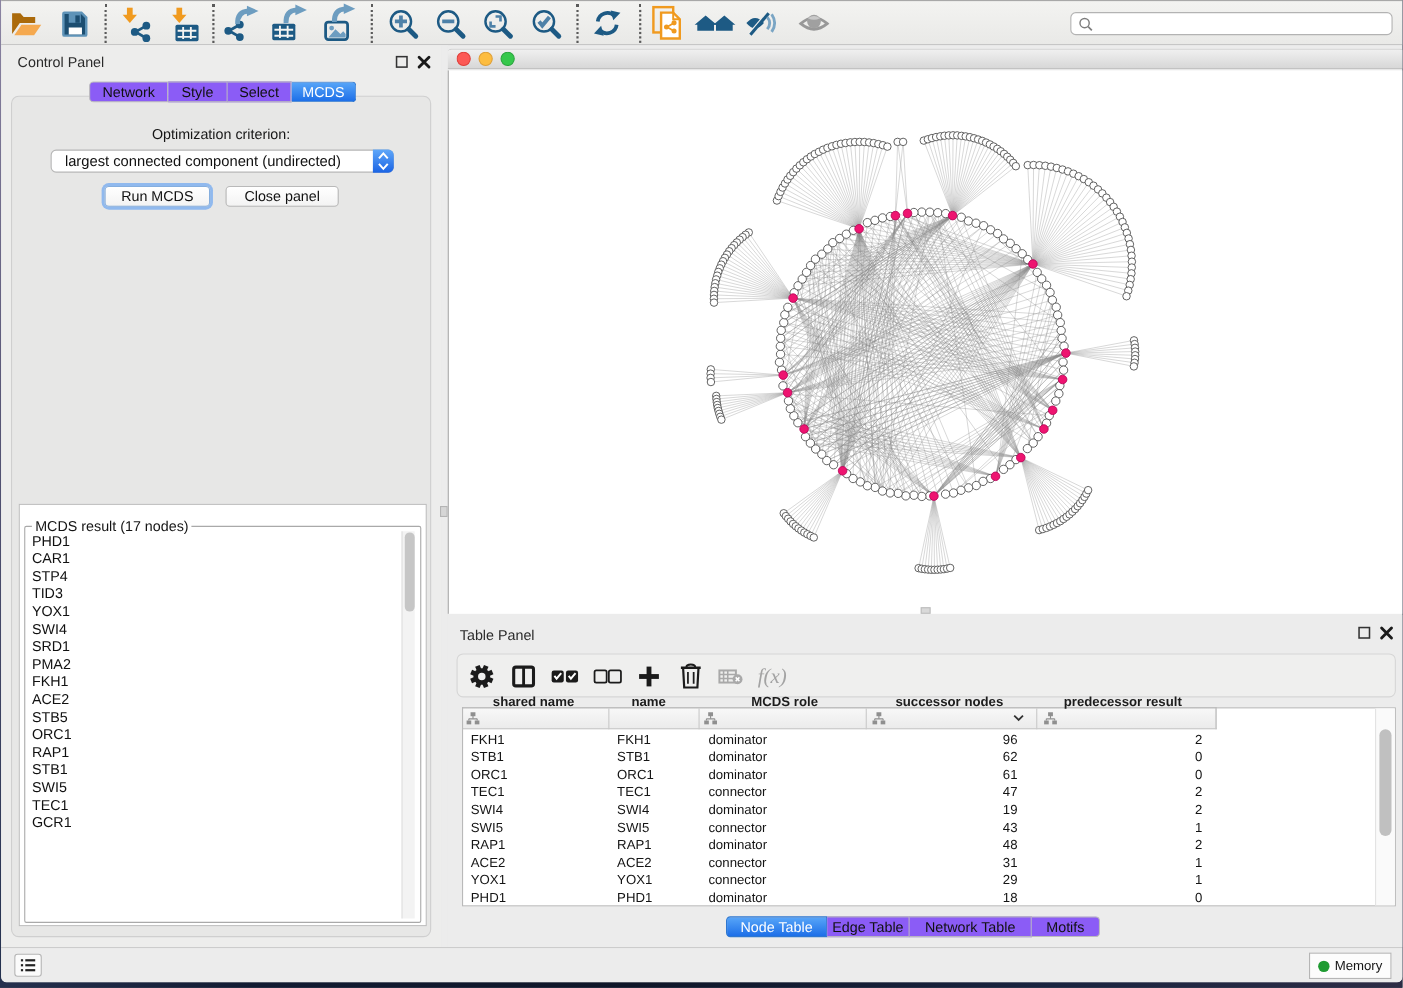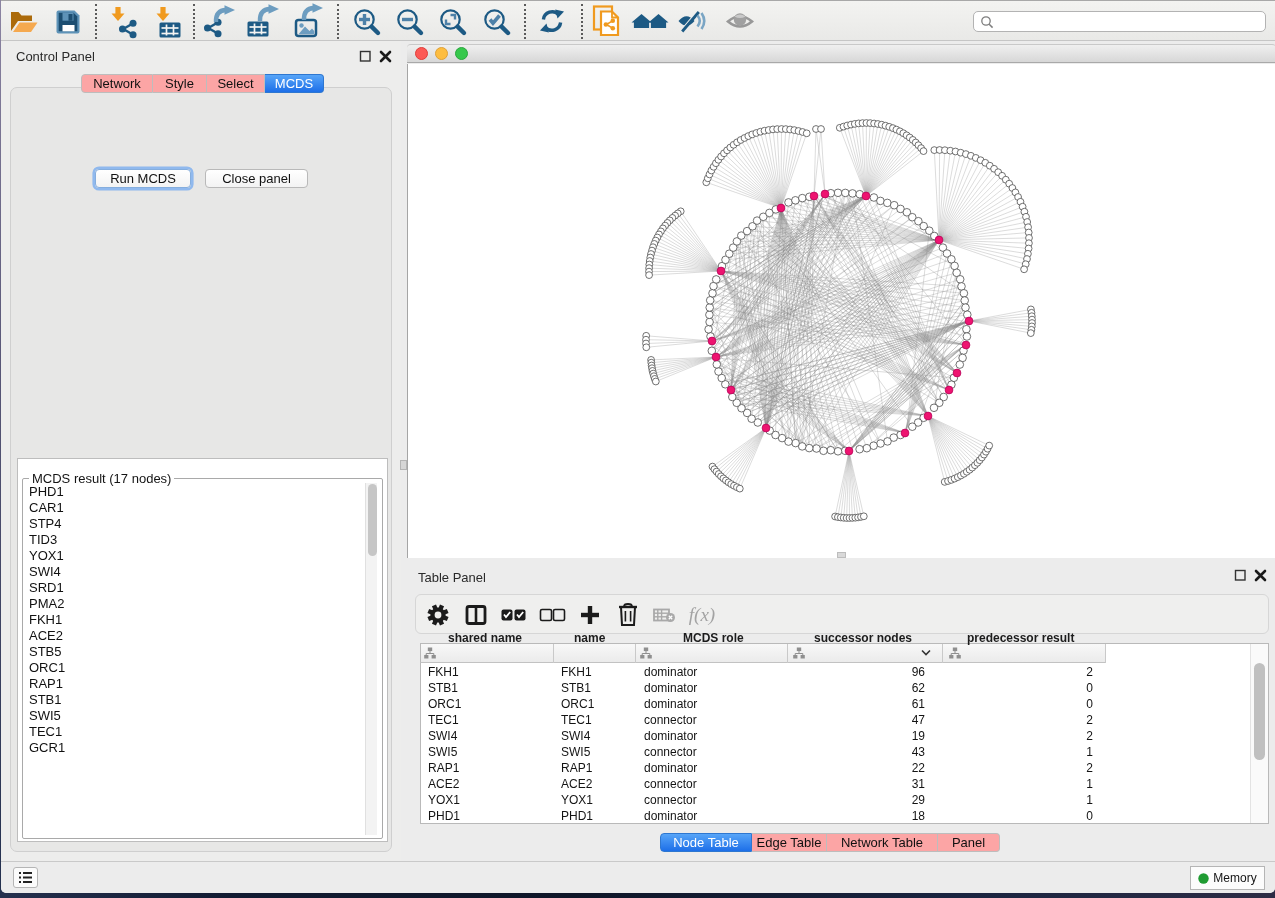--- a/index.html
+++ b/index.html
@@ -13,21 +13,21 @@
 #search { position:absolute; left:972px; top:10px; width:293px; height:21px; background:#fff;
   border:1px solid #b3b3b3; border-radius:5px; }
 #search svg { position:absolute; left:6px; top:3px; }
 
 #cp { position:absolute; left:0; top:41px; width:400px; height:820px; background:#ededec; }
 .ptitle { position:absolute; font-size:13px; color:#2a2a2a; }
 .winbtns { position:absolute; }
 #tabpanel { position:absolute; left:9px; top:46px; width:382px; height:765px;
   background:#e7e7e6; border:1px solid #cfcfcf; border-radius:7px; }
 .tabs { position:absolute; height:19px; display:flex; }
-.tab { height:19px; background:#fca5a5; border:1px solid #bdbdbd; border-left:none; font-size:13px;
+.tab { height:19px; background:#8b5cf6; border:1px solid #bdbdbd; border-left:none; font-size:13px;
   color:#111; display:flex; align-items:center; justify-content:center; }
 .tab.first { border-left:1px solid #bdbdbd; border-radius:4px 0 0 4px; }
 .tab.last { border-radius:0 4px 4px 0;text-align:right; }
 .tab.sel { background:linear-gradient(#57a5f8,#1d6fe8); color:#fff; border-color:#2e77d0; }
 #optlabel { position:absolute; left:0; top:73px; width:400px; text-align:center; font-size:13px; color:#161616; }
 #combo { position:absolute; left:45px; top:95px; width:312px; height:21px; background:#fff;
   border:1px solid #b6b6b6; border-radius:5px; font-size:13.4px; color:#111; line-height:19px; padding-left:12px; }
 #combo .caps { position:absolute; right:-1px; top:-1px; width:19px; height:21px; border-radius:0 5px 5px 0;
   background:linear-gradient(#5fa7f9,#1b64e4); }
 .btn { position:absolute; height:19px; background:linear-gradient(#ffffff,#f3f3f3); border:1px solid #b9b9b9;
@@ -231,20 +231,27 @@
     <svg class="winbtns" style="left:358px;top:9px" width="36" height="13" viewBox="0 0 36 13">
       <rect x="1.5" y="1.5" width="9.5" height="9.5" fill="none" stroke="#333" stroke-width="1.4"></rect>
       <path d="M 22 2 L 31 11 M 31 2 L 22 11" stroke="#1a1a1a" stroke-width="2.6" stroke-linecap="round"></path>
     </svg>
     <div id="tabpanel"></div>
     <div class="tabs" style="left:80px;top:33px">
       <div class="tab first" style="width:72px">Network</div>
       <div class="tab" style="width:54px">Style</div>
       <div class="tab" style="width:58px">Select</div>
       <div class="tab last sel" style="width:59px">MCDS</div>
+    </div>
+    <div id="optlabel">Optimization criterion:</div>
+    <div id="combo">largest connected component (undirected)
+      <div class="caps"><svg width="19" height="21" viewBox="0 0 19 21">
+        <path d="M 5.5 8 L 9.5 3.5 L 13.5 8" fill="none" stroke="#fff" stroke-width="1.8"></path>
+        <path d="M 5.5 13 L 9.5 17.5 L 13.5 13" fill="none" stroke="#fff" stroke-width="1.8"></path>
+      </svg></div>
     </div>
     <div class="btn" id="runbtn">Run MCDS</div>
     <div class="btn" id="closebtn">Close panel</div>
     <div id="resultbox">
       <div id="fieldset">
           <div id="fslabel">MCDS result (17 nodes)</div>
         </div>
     </div>
     <div class="li" style="top:443px">PHD1</div>
       <div class="li" style="top:459px">CAR1</div>
@@ -1237,21 +1244,21 @@
       <span style="left:427px">SWI5</span>
       <span style="left:560px">SWI5</span>
       <span style="left:643px">connector</span>
       <span class="num" style="right:350px">43</span>
       <span class="num" style="right:182px">1</span>
     </div>
     <div class="trow" style="top:760px">
       <span style="left:427px">RAP1</span>
       <span style="left:560px">RAP1</span>
       <span style="left:643px">dominator</span>
-      <span class="num" style="right:350px">22</span>
+      <span class="num" style="right:350px">48</span>
       <span class="num" style="right:182px">2</span>
     </div>
     <div class="trow" style="top:776px">
       <span style="left:427px">ACE2</span>
       <span style="left:560px">ACE2</span>
       <span style="left:643px">connector</span>
       <span class="num" style="right:350px">31</span>
       <span class="num" style="right:182px">1</span>
     </div>
     <div class="trow" style="top:792px">
@@ -1269,21 +1276,21 @@
       <span class="num" style="right:182px">0</span>
     </div>
   <div id="tscroll">
       <div id="tthumb"></div>
     </div>
 
   <div class="tabs" style="left:659px;top:833px">
     <div class="tab first sel" style="width:92px">Node Table</div>
     <div class="tab" style="width:75px">Edge Table</div>
     <div class="tab" style="width:111px">Network Table</div>
-    <div class="tab last" style="width:62px">Panel</div>
+    <div class="tab last" style="width:62px">Motifs</div>
   </div>
 
   <div id="status">
     <div id="listbtn"><svg width="23" height="19" viewBox="0 0 23 19">
       <g fill="#222">
             <rect x="5" y="4" width="2" height="2"></rect>
             <rect x="9" y="4" width="9" height="2"></rect>
       <rect x="5" y="8.5" width="2" height="2"></rect>
             <rect x="9" y="8.5" width="9" height="2"></rect>
       <rect x="5" y="13" width="2" height="2"></rect>

